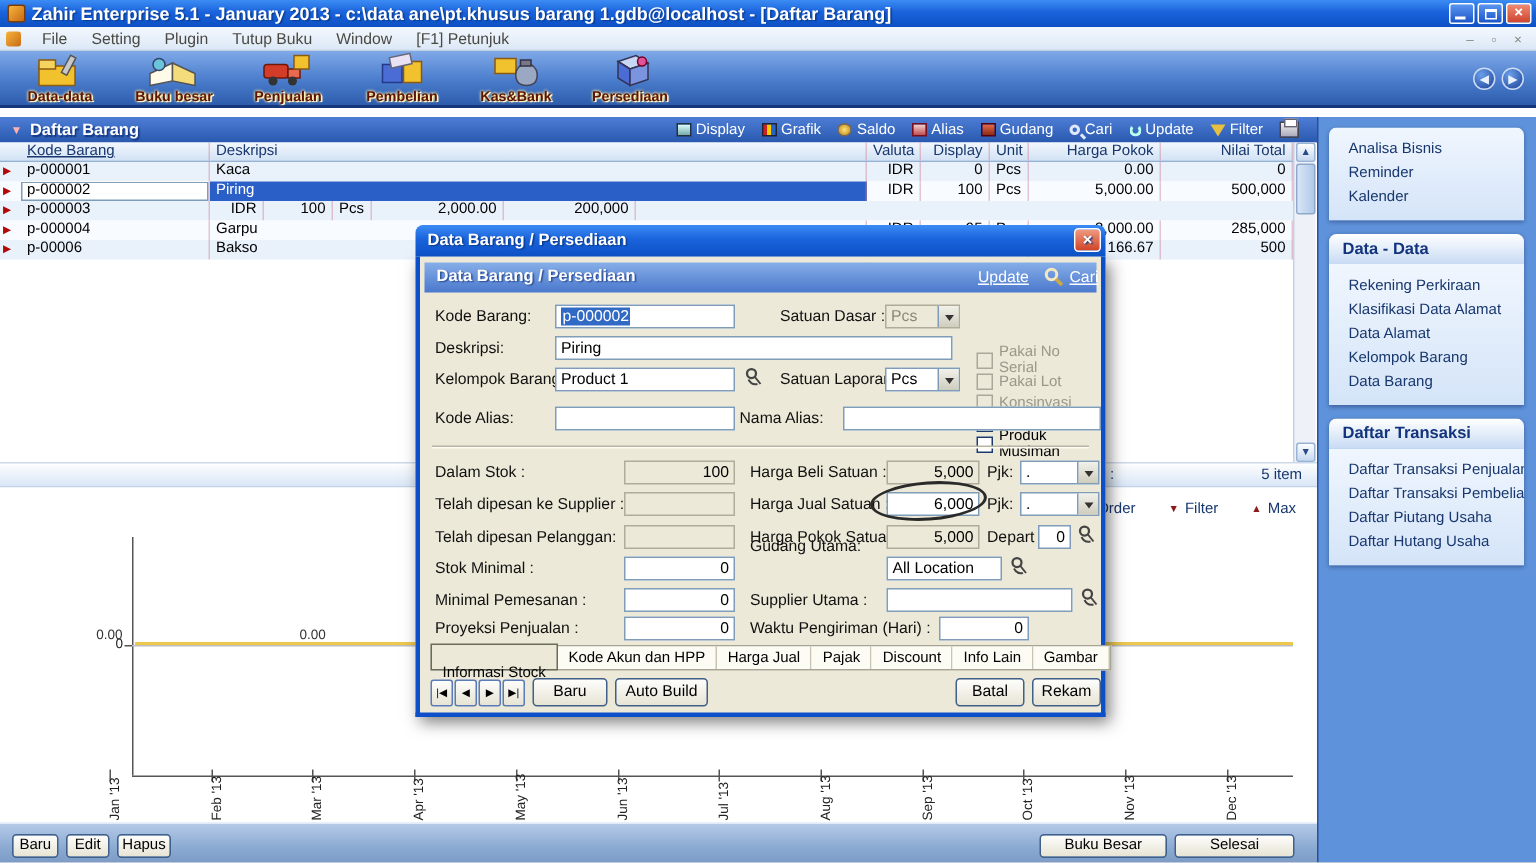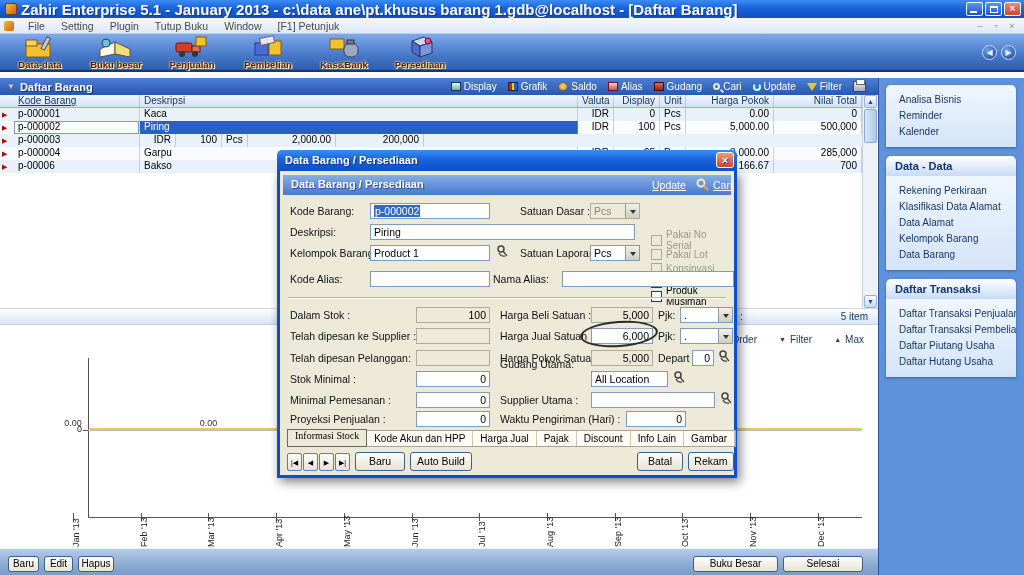--- a/index.html
+++ b/index.html
@@ -6,21 +6,21 @@
   *{box-sizing:border-box;}
   #app{position:relative;width:1024px;height:575px;overflow:hidden;background:#fff;
        font-family:"Liberation Sans",sans-serif;font-size:11px;color:#000;}
 
   
   .titlebar{position:absolute;left:0;top:0;width:1024px;height:18px;
     background:linear-gradient(180deg,#3c8cf4 0%,#1a63dc 45%,#0c50c4 100%);
     color:#fff;display:flex;align-items:center;padding:0 3px;}
   .app-ico{width:12px;height:12px;margin:0 4px 0 2px;border-radius:2px;
     background:linear-gradient(135deg,#f6b43c,#c86a14);border:1px solid #7a3c08;flex:none;}
-  .tb-title{font-weight:bold;font-size:15px;white-space:nowrap;text-shadow:1px 1px 1px #0a3a8c;flex:1;overflow:hidden;}
+  .tb-title{font-weight:bold;font-size:12px;white-space:nowrap;text-shadow:1px 1px 1px #0a3a8c;flex:1;overflow:hidden;}
   .winbtns{display:flex;gap:2px;flex:none;}
   .wb{width:17px;height:14px;border:1px solid #fff;border-radius:2px;color:#fff;
     font-size:10px;line-height:12px;text-align:center;position:relative;
     background:linear-gradient(180deg,#5a96f0,#1c55c8);}
   .wb.cls{background:linear-gradient(180deg,#ef8a70,#cf4430);font-weight:bold;}
   .minbar{position:absolute;left:3px;bottom:2px;width:7px;height:2px;background:#fff;}
   .maxbox{position:absolute;left:4px;top:3px;width:8px;height:7px;border:1px solid #fff;border-top-width:2px;}
 
   
   .menubar{position:absolute;left:0;top:18px;width:1024px;height:16px;background:linear-gradient(180deg,#f4f8fe,#dce8f6);
@@ -158,21 +158,21 @@
     border-right:3px solid transparent;border-top:4px solid #333;}
   .combo.dis{background:#ece9d8;color:#8a8878;border-color:#b0ac9c;}
   .chkrow{position:absolute;left:371px;height:12px;display:flex;align-items:center;font-size:10px;margin-top:31px;}
   .chk{width:11px;height:11px;background:#fff;border:1px solid #1c3a6e;margin-right:4px;flex:none;}
   .chkrow.dis{color:#9a9888;}
   .chkrow.dis .chk{background:#ece9d8;border-color:#aaa89a;}
   .groove{position:absolute;left:8px;right:8px;top:147px;height:2px;border-top:1px solid #b8b4a4;border-bottom:1px solid #fffef4;}
   .lookup{position:absolute;cursor:pointer;}
   .tabbar{position:absolute;left:7px;top:280px;height:17px;display:flex;background:#fff;border:1px solid #a8a494;}
   .tab{font-size:10px;padding:2px 7px 0 7px;border-right:1px solid #c8c4b4;white-space:nowrap;cursor:pointer;background:#fcfbf4;}
-  .tab.active{background:#ece9d8;border:1px solid #6a6a5a;margin:-2px 0 -1px -1px;padding-top:0;z-index:2;font-family:Liberation Serif, serif;}
+  .tab.active{background:#ece9d8;border:1px solid #6a6a5a;margin:-2px 0 -1px -1px;padding-top:13px;z-index:2;}
   .navbtn{position:absolute;top:303px;width:15px;height:18px;font-size:7px;line-height:17px;text-align:center;
     background:linear-gradient(180deg,#fdfdfb,#e7e4d4);border:1px solid #5a7cb8;border-radius:2px;cursor:pointer;}
   .dbtn{position:absolute;top:302px;height:19px;font-size:10.5px;line-height:17px;text-align:center;
     background:linear-gradient(180deg,#fdfdfb,#e7e4d4);border:1px solid #40608c;border-radius:3px;cursor:pointer;}
   .ellipse{position:absolute;left:300px;top:171px;width:78px;height:26px;border:2px solid #2a2a2a;
     border-radius:50%;transform:rotate(-4deg);pointer-events:none;}
 </style>
 </head>
 <body>
 
@@ -358,21 +358,21 @@
       <span class="gc c-nt">285,000</span>
     </div>
     <div class="grow" style="top:82px">
       <span class="gc c-mark">▶</span>
       <span class="gc c-kode">p-00006</span>
       <span class="gc c-desk">Bakso</span>
       <span class="gc c-val"></span>
       <span class="gc c-ter"></span>
       <span class="gc c-unit"></span>
       <span class="gc c-hp">166.67</span>
-      <span class="gc c-nt">700</span>
+      <span class="gc c-nt">500</span>
     </div>
 
     <div class="vscroll">
       <span class="sbbtn up">▲</span>
       <span class="sbthumb"></span>
       <span class="sbbtn dn">▼</span>
     </div>
 
     <div class="statusbar">
       <span class="st-colon">:</span>

